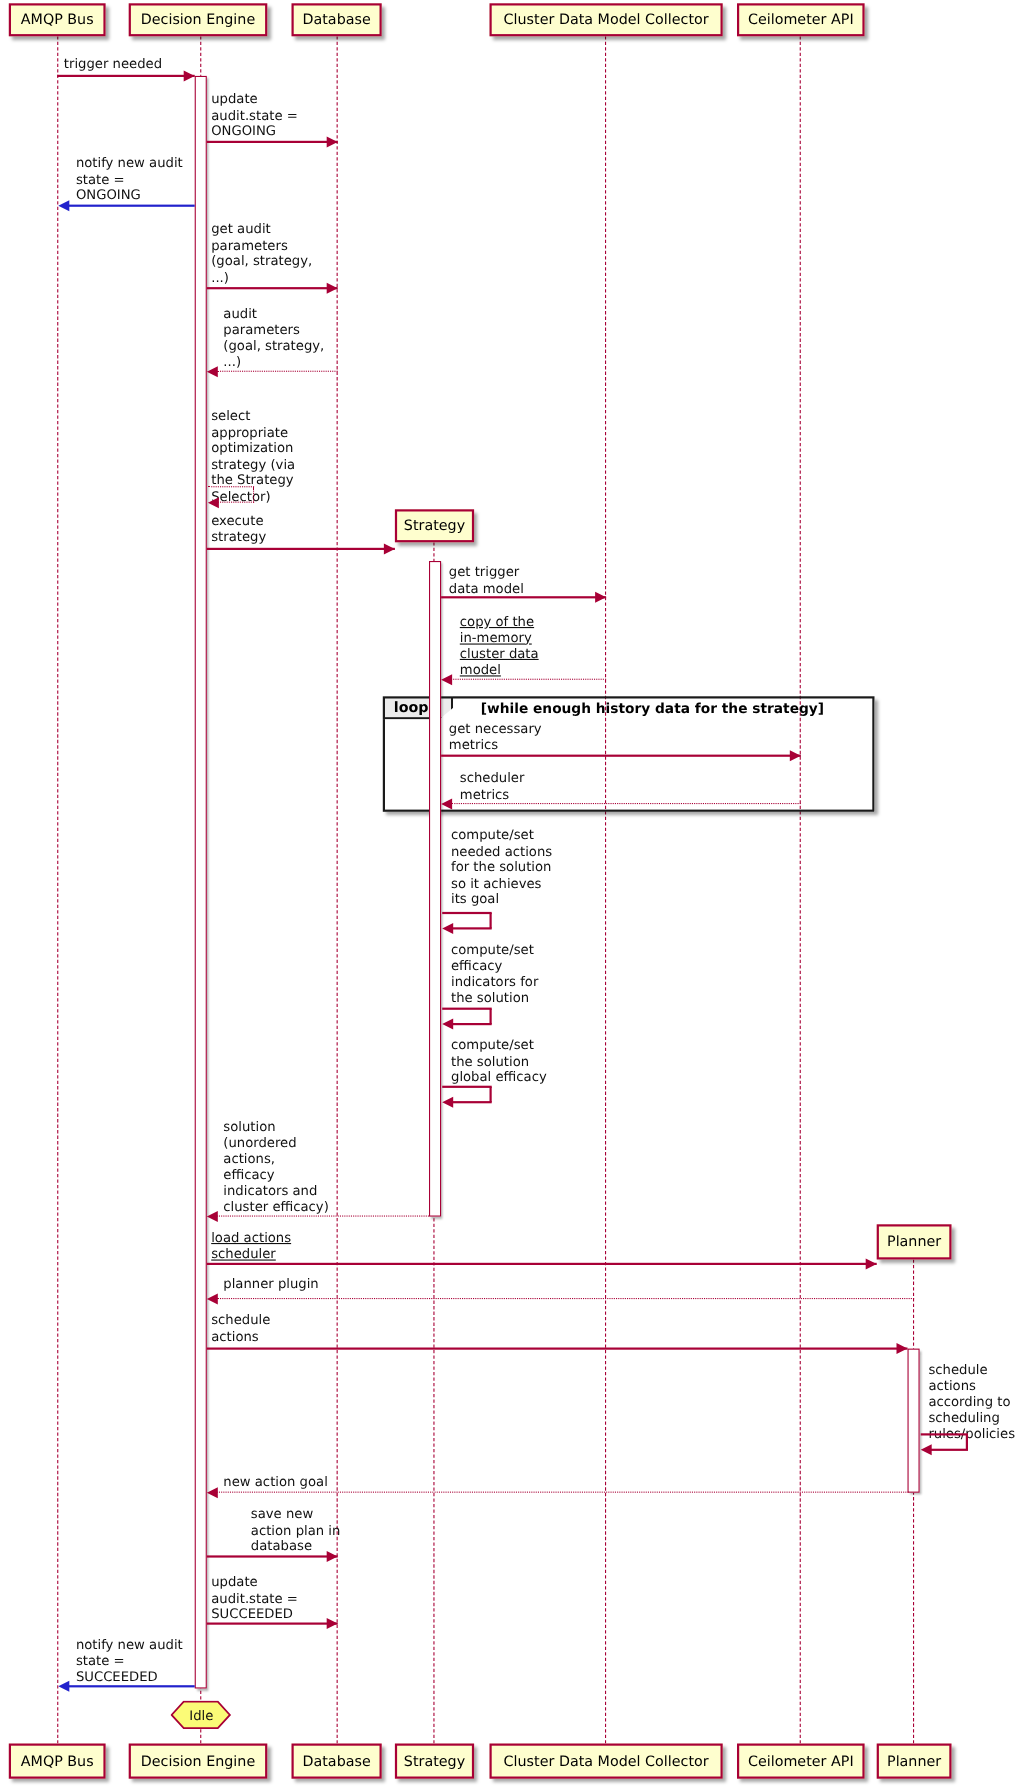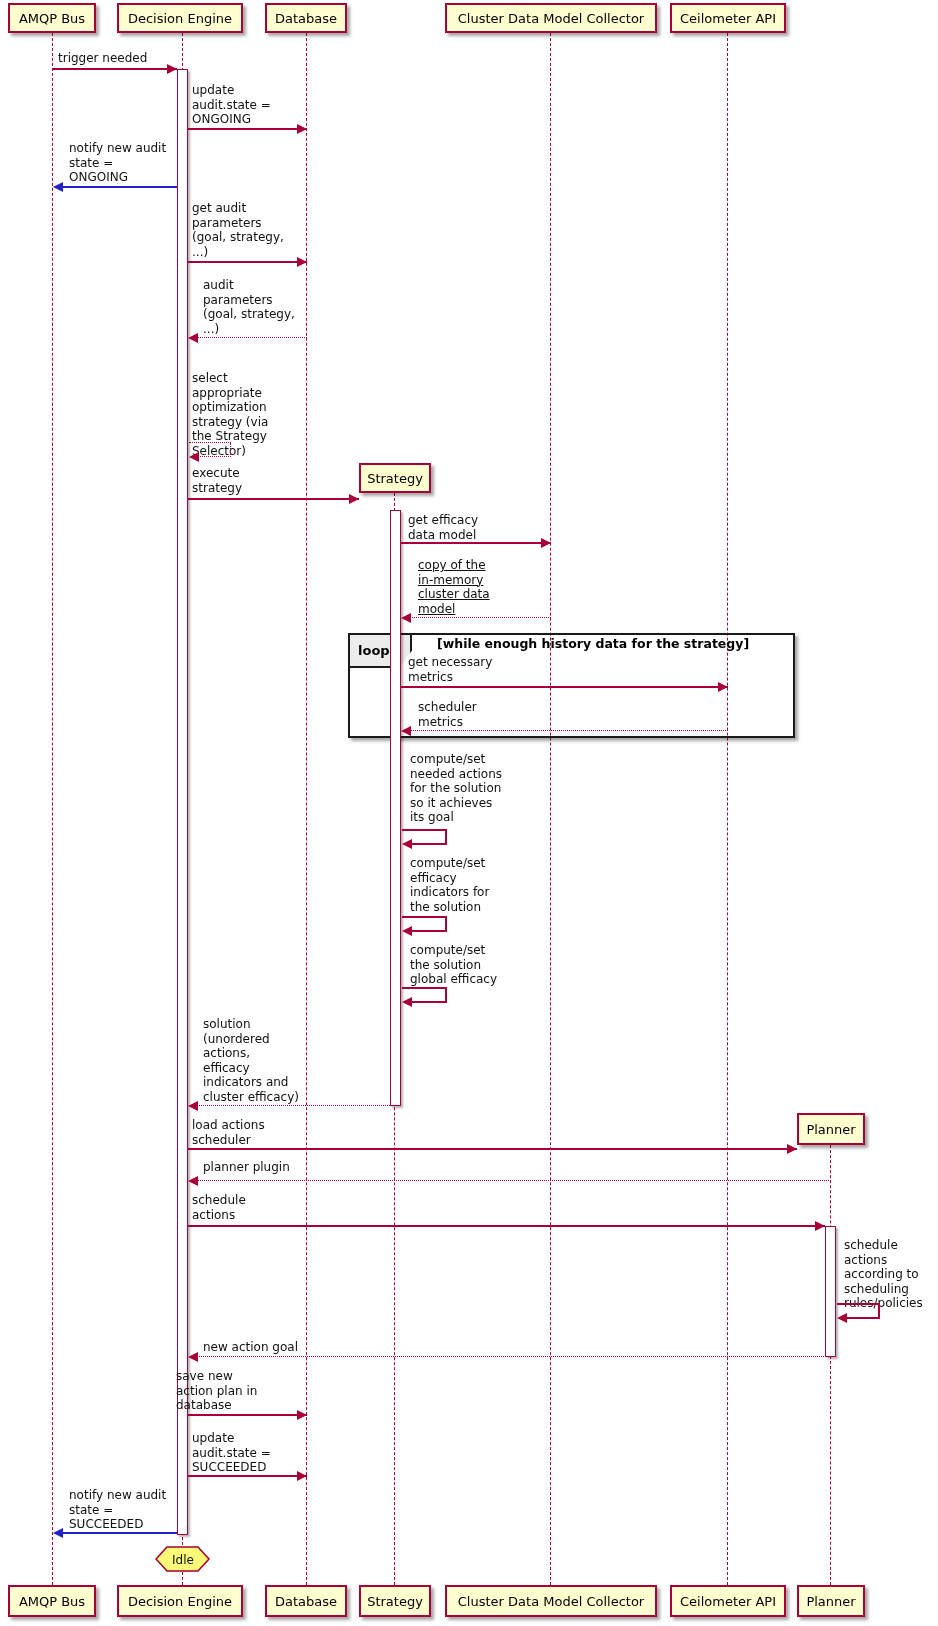--- a/index.html
+++ b/index.html
@@ -17,21 +17,21 @@
   .vln{position:absolute;width:0;border-left:2px solid #A80036;}
   .vlnd{position:absolute;width:0;border-left:1px dotted #A80036;}
   .blue{border-top-color:#2222CC;}
   .ah-r{position:absolute;width:0;height:0;border-top:5px solid transparent;
     border-bottom:5px solid transparent;border-left:10px solid #A80036;}
   .ah-l{position:absolute;width:0;height:0;border-top:5px solid transparent;
     border-bottom:5px solid transparent;border-right:10px solid #A80036;}
   .ah-l.bluehead{border-right-color:#2222CC;}
   .loopframe{position:absolute;left:348px;top:633px;width:447px;height:105px;
     border:2px solid #1a1a1a;box-shadow:3px 3px 3px rgba(0,0,0,.35);box-sizing:border-box;}
-  .looptab{position:absolute;left:348px;top:633px;width:64px;height:35px;background:#ECECEC;
+  .looptab{position:absolute;left:348px;top:633px;width:64px;height:21px;background:#ECECEC;
     border:2px solid #1a1a1a;box-sizing:border-box;clip-path:polygon(0 0,100% 0,100% 50%,80% 100%,0 100%);
     display:flex;align-items:center;justify-content:flex-start;padding-left:8px;
     font-size:13px;font-weight:bold;}
   .loopcond{position:absolute;left:437px;top:636px;font-size:12.5px;font-weight:bold;white-space:nowrap;}
   .note-hex{position:absolute;}
 </style>
 </head>
 <body>
 
 <div id="diagram">
@@ -97,21 +97,21 @@
 
   <div class="lbl" style="left:192px;top:466px;">execute
 strategy</div>
   <div class="ln" style="left:188px;top:498px;width:171px;"></div>
   <div class="ah-r" style="left:349px;top:494px;"></div>
 
   <div class="pbox" style="left:359px;top:463px;width:72px;">
       <span>Strategy</span>
     </div>
 
-  <div class="lbl" style="left:408px;top:513px;">get efficacy
+  <div class="lbl" style="left:408px;top:513px;">get trigger
 data model</div>
   <div class="ln" style="left:401px;top:542px;width:150px;"></div>
   <div class="ah-r" style="left:541px;top:538px;"></div>
 
   <div class="lbl" style="left:418px;top:558px;text-decoration:underline;">copy of the
 in-memory
 cluster data
 model</div>
   <div class="lnd" style="left:410px;top:617px;width:141px;"></div>
   <div class="ah-l" style="left:401px;top:613px;"></div>
@@ -159,21 +159,21 @@
 efficacy
 indicators and
 cluster efficacy)</div>
   <div class="lnd" style="left:197px;top:1105px;width:193px;"></div>
   <div class="ah-l" style="left:188px;top:1101px;"></div>
 
   <div class="pbox" style="left:797px;top:1113px;width:68px;height:32px;">
       <span>Planner</span>
     </div>
 
-  <div class="lbl" style="left:192px;top:1118px;">load actions
+  <div class="lbl" style="left:192px;top:1118px;text-decoration:underline;">load actions
 scheduler</div>
   <div class="ln" style="left:188px;top:1148px;width:609px;"></div>
   <div class="ah-r" style="left:787px;top:1144px;"></div>
 
   <div class="lbl" style="left:203px;top:1160px;">planner plugin</div>
   <div class="lnd" style="left:197px;top:1180px;width:634px;"></div>
   <div class="ah-l" style="left:188px;top:1176px;"></div>
 
   <div class="lbl" style="left:192px;top:1193px;">schedule
 actions</div>
@@ -187,21 +187,21 @@
 rules/policies</div>
   <div class="ln" style="left:837px;top:1303px;width:43px;"></div>
   <div class="vln" style="left:878px;top:1304px;height:14px;"></div>
   <div class="ln" style="left:846px;top:1317px;width:34px;"></div>
   <div class="ah-l" style="left:837px;top:1313px;"></div>
 
   <div class="lbl" style="left:203px;top:1340px;">new action goal</div>
   <div class="lnd" style="left:197px;top:1356px;width:629px;"></div>
   <div class="ah-l" style="left:188px;top:1352px;"></div>
 
-  <div class="lbl" style="left:176px;top:1369px;">save new
+  <div class="lbl" style="left:188px;top:1369px;padding-left:40px;">save new
 action plan in
 database</div>
   <div class="ln" style="left:188px;top:1414px;width:119px;"></div>
   <div class="ah-r" style="left:297px;top:1410px;"></div>
 
   <div class="lbl" style="left:192px;top:1431px;">update
 audit.state =
 SUCCEEDED</div>
   <div class="ln" style="left:188px;top:1475px;width:119px;"></div>
   <div class="ah-r" style="left:297px;top:1471px;"></div>

